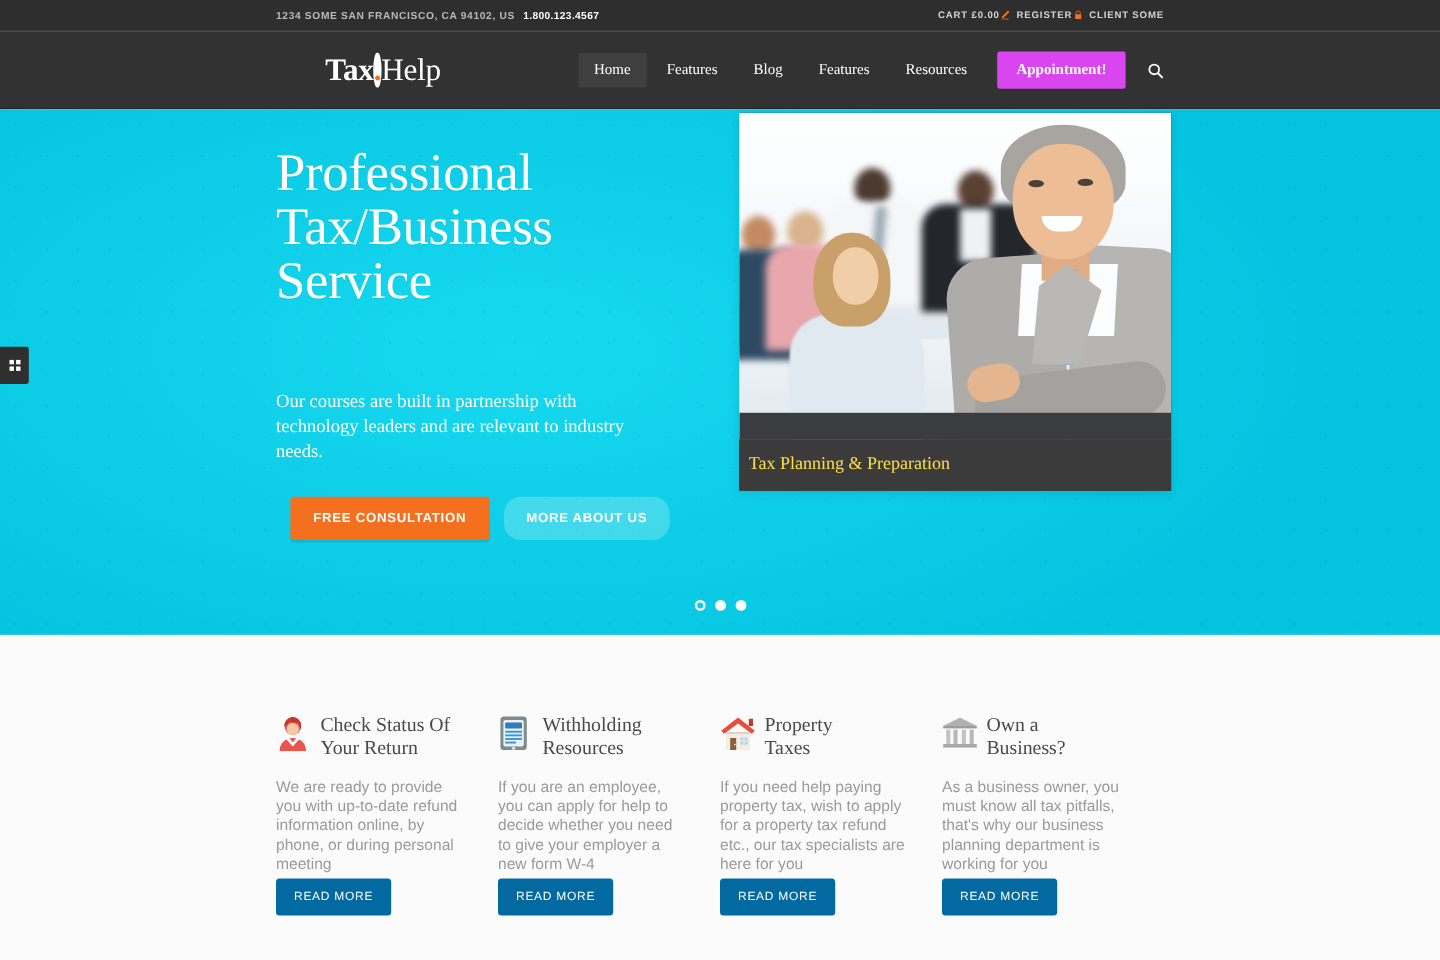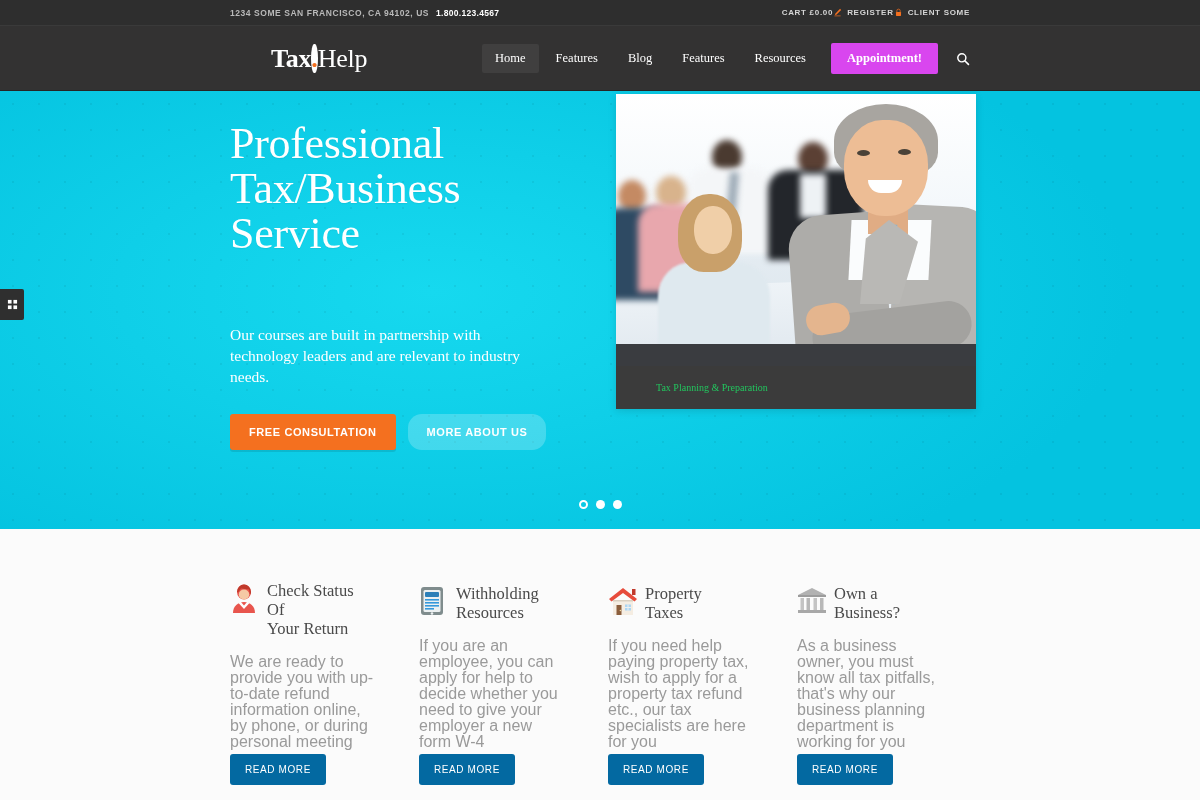--- a/index.html
+++ b/index.html
@@ -109,20 +109,21 @@
     font-family: "Liberation Serif", serif;
     font-size: 15.5px; line-height: 21px; color: #ffffff;
     width: 300px;
   }
   .hero-btns { position: absolute; left: 0; top: 323px; display: flex; gap: 12px; }
   .btn-primary {
     background: #f4701f; color: #fff;
     font-size: 11px; font-weight: 700; letter-spacing: .6px;
     padding: 12px 19px; border-radius: 3px; white-space: nowrap;
     box-shadow: 0 2px 0 rgba(0,0,0,.10);
+    margin-left: 12px;
   }
   .btn-ghost {
     background: rgba(255,255,255,.22); color: #fff;
     font-size: 11px; font-weight: 700; letter-spacing: .6px;
     padding: 12px 19px; border-radius: 14px; white-space: nowrap;
   }
 
   
   .hero-card {
     position: absolute; right: -6px; top: 3px;
@@ -180,22 +181,22 @@
   .m-lapel { position: absolute; left: 244px; top: 126px; width: 58px; height: 84px; background: #b9b8b5; clip-path: polygon(50% 0, 100% 26%, 68% 100%, 0 100%, 10% 22%); }
   .m-arm { position: absolute; left: 196px; top: 214px; width: 160px; height: 46px; background: #a3a29f; border-radius: 24px; transform: rotate(-7deg); }
   .m-hand { position: absolute; left: 190px; top: 210px; width: 44px; height: 30px; border-radius: 16px; background: #e4b58e; transform: rotate(-10deg); }
   .caption {
     position: absolute; left: 0; bottom: 0;
     width: 100%; height: 43px;
     background: #3b3b3b;
     display: flex; align-items: center;
   }
   .caption span {
-    color: #22c55e; font-family: "Liberation Serif", serif;
-    font-size: 10px; padding-left: 40px;
+    color: #fde047; font-family: "Liberation Serif", serif;
+    font-size: 15px; padding-left: 8px;
   }
 
   
   .dots {
     position: absolute; left: 0; right: 0; bottom: 20px;
     display: flex; justify-content: center; gap: 8px;
   }
   .dot { width: 9px; height: 9px; border-radius: 50%; background: #ffffff; }
   .dot.active { background: transparent; border: 2px solid #ffffff; width: 9px; height: 9px; }
 
@@ -205,34 +206,33 @@
     width: 24px; height: 31px;
     background: #2f2f2f;
     border-radius: 0 2px 2px 0;
     display: flex; align-items: center; justify-content: center;
   }
 
   
   .features { background: #fbfbfb; height: 272px; }
   .features-inner {
     width: 740px; margin: 0 auto;
-    display: flex; gap: 16px;
-    padding-top: 52px;
-    align-items: flex-end;
+    display: flex; gap: 0;
+    padding-top: 65px;
   }
   .feature { width: 185px; padding-right: 28px; }
   .feature-head { display: flex; align-items: flex-start; gap: 9px; }
   .feature-icon { width: 28px; height: 32px; flex: 0 0 28px; position: relative; margin-top: 2px; }
   .feature-title {
     font-family: "Liberation Serif", serif;
     font-size: 16.5px; line-height: 19px; color: #4a4a4a; font-weight: 400;
   }
   .feature-text {
     margin-top: 16px;
-    font-size: 16px; line-height: 16px; color: #9a9a9a;
+    font-size: 13px; line-height: 16px; color: #9a9a9a;
   }
   .feature-btn {
     margin-top: 4px;
     display: inline-block;
     background: #0369a1; color: #ffffff;
     font-size: 10px; font-weight: 400; letter-spacing: .6px;
     padding: 10px 15px; border-radius: 3px;
   }
 </style>
 </head>

